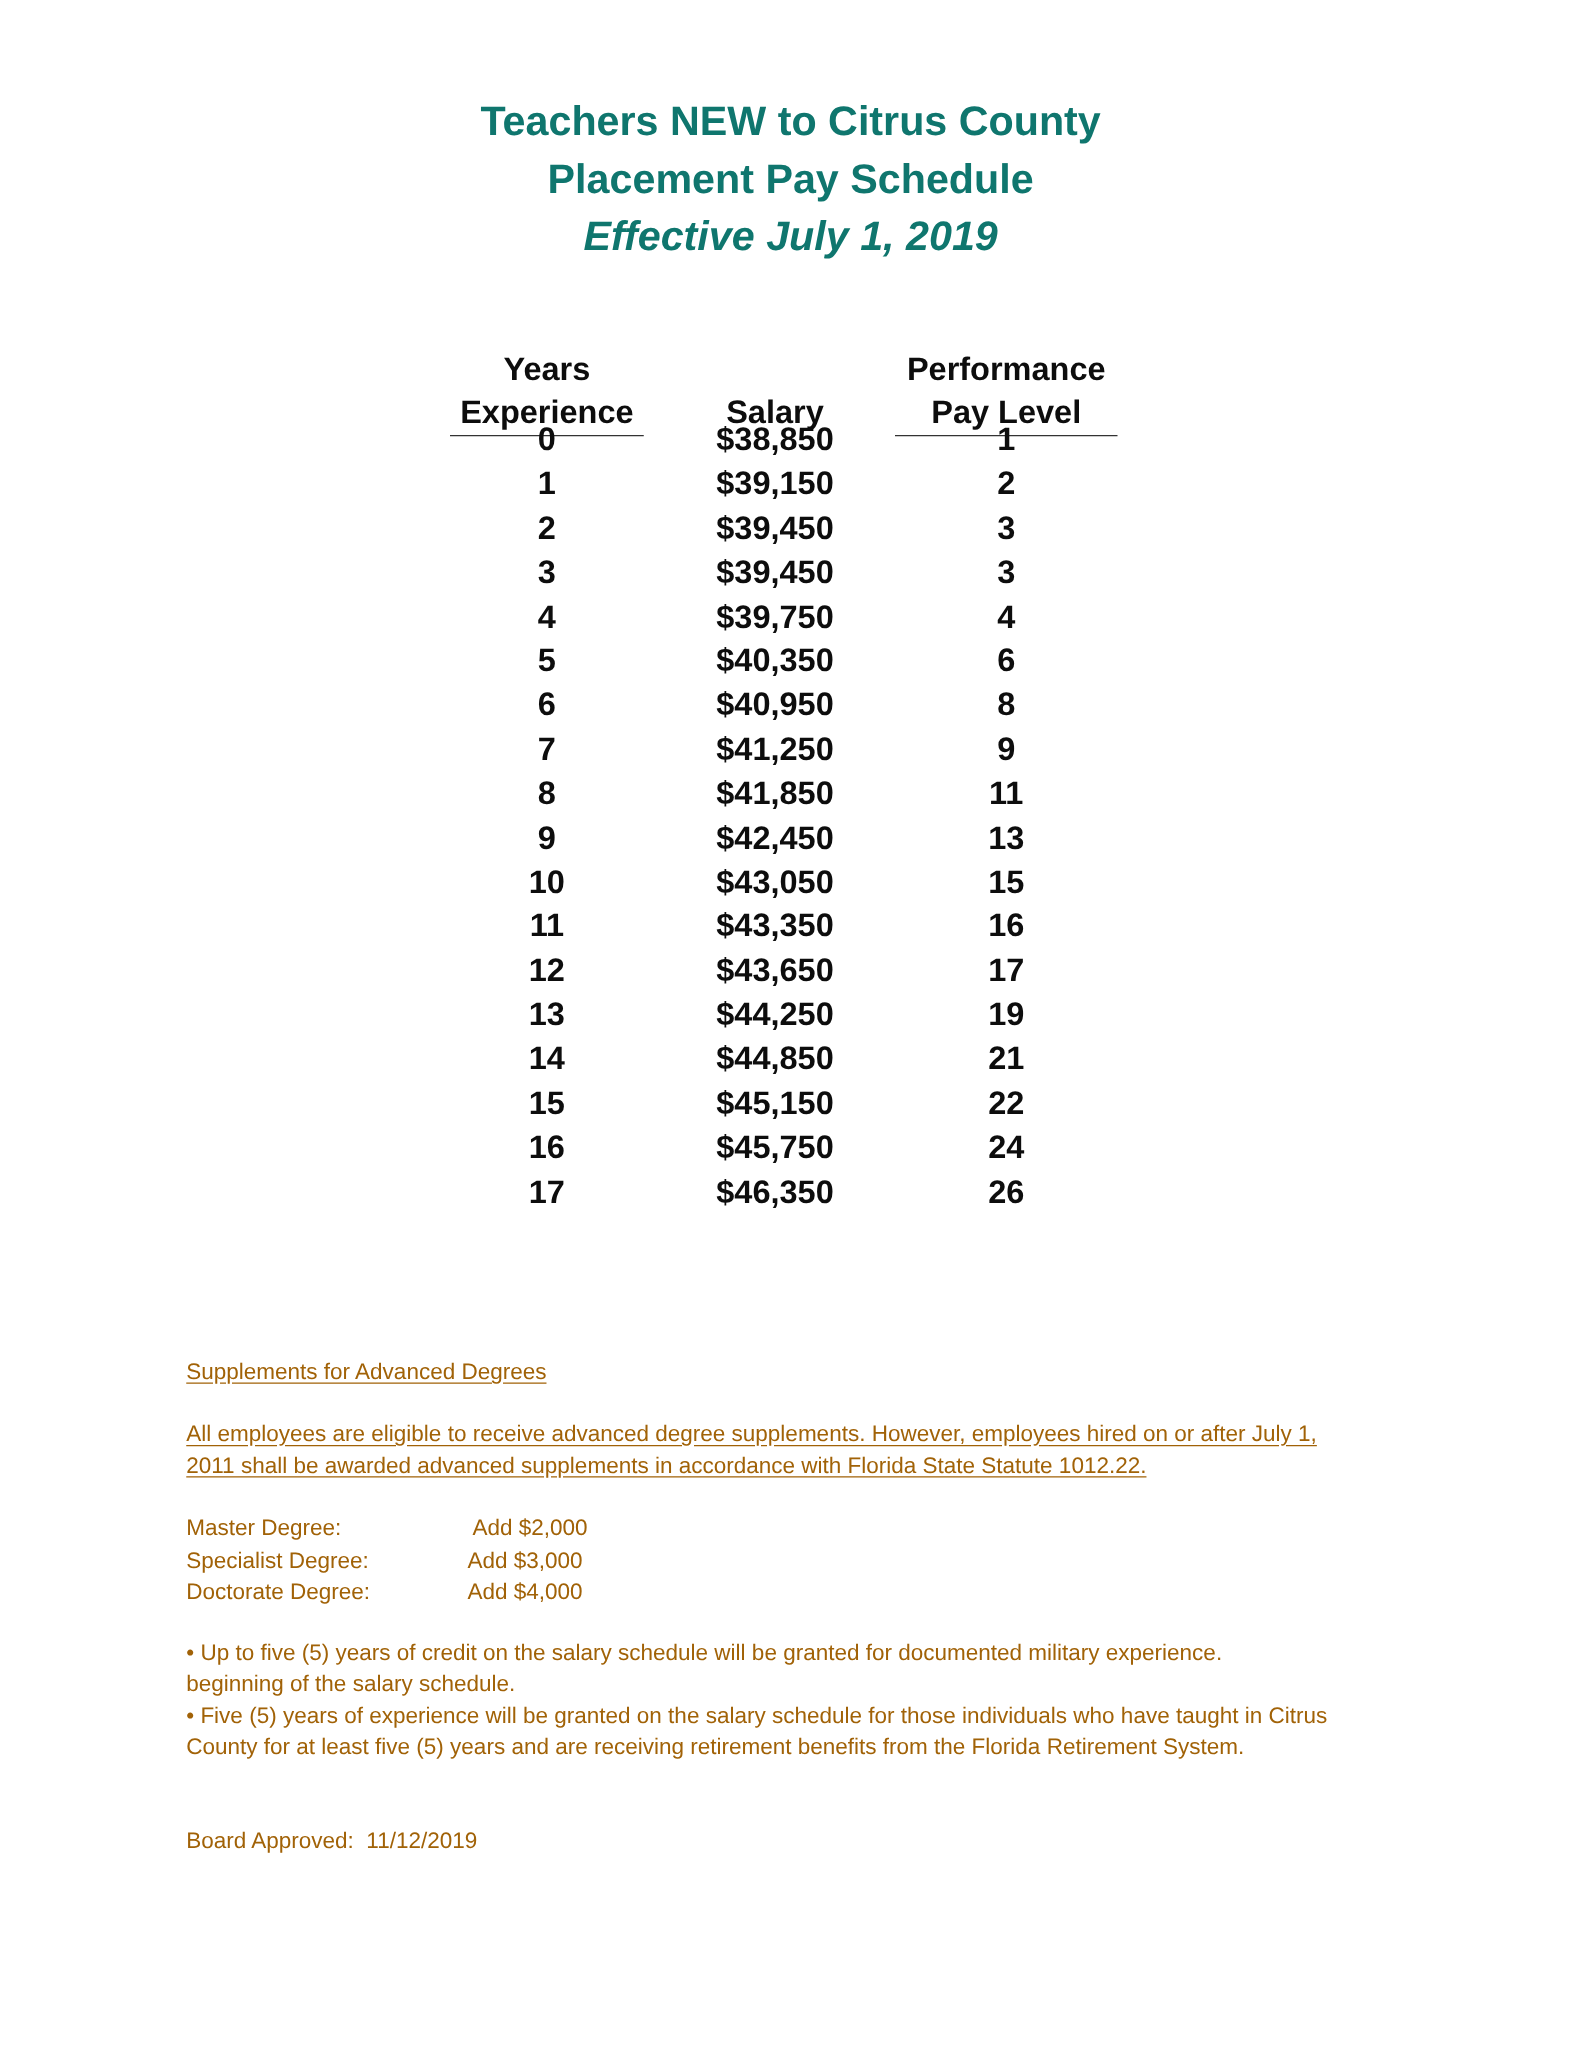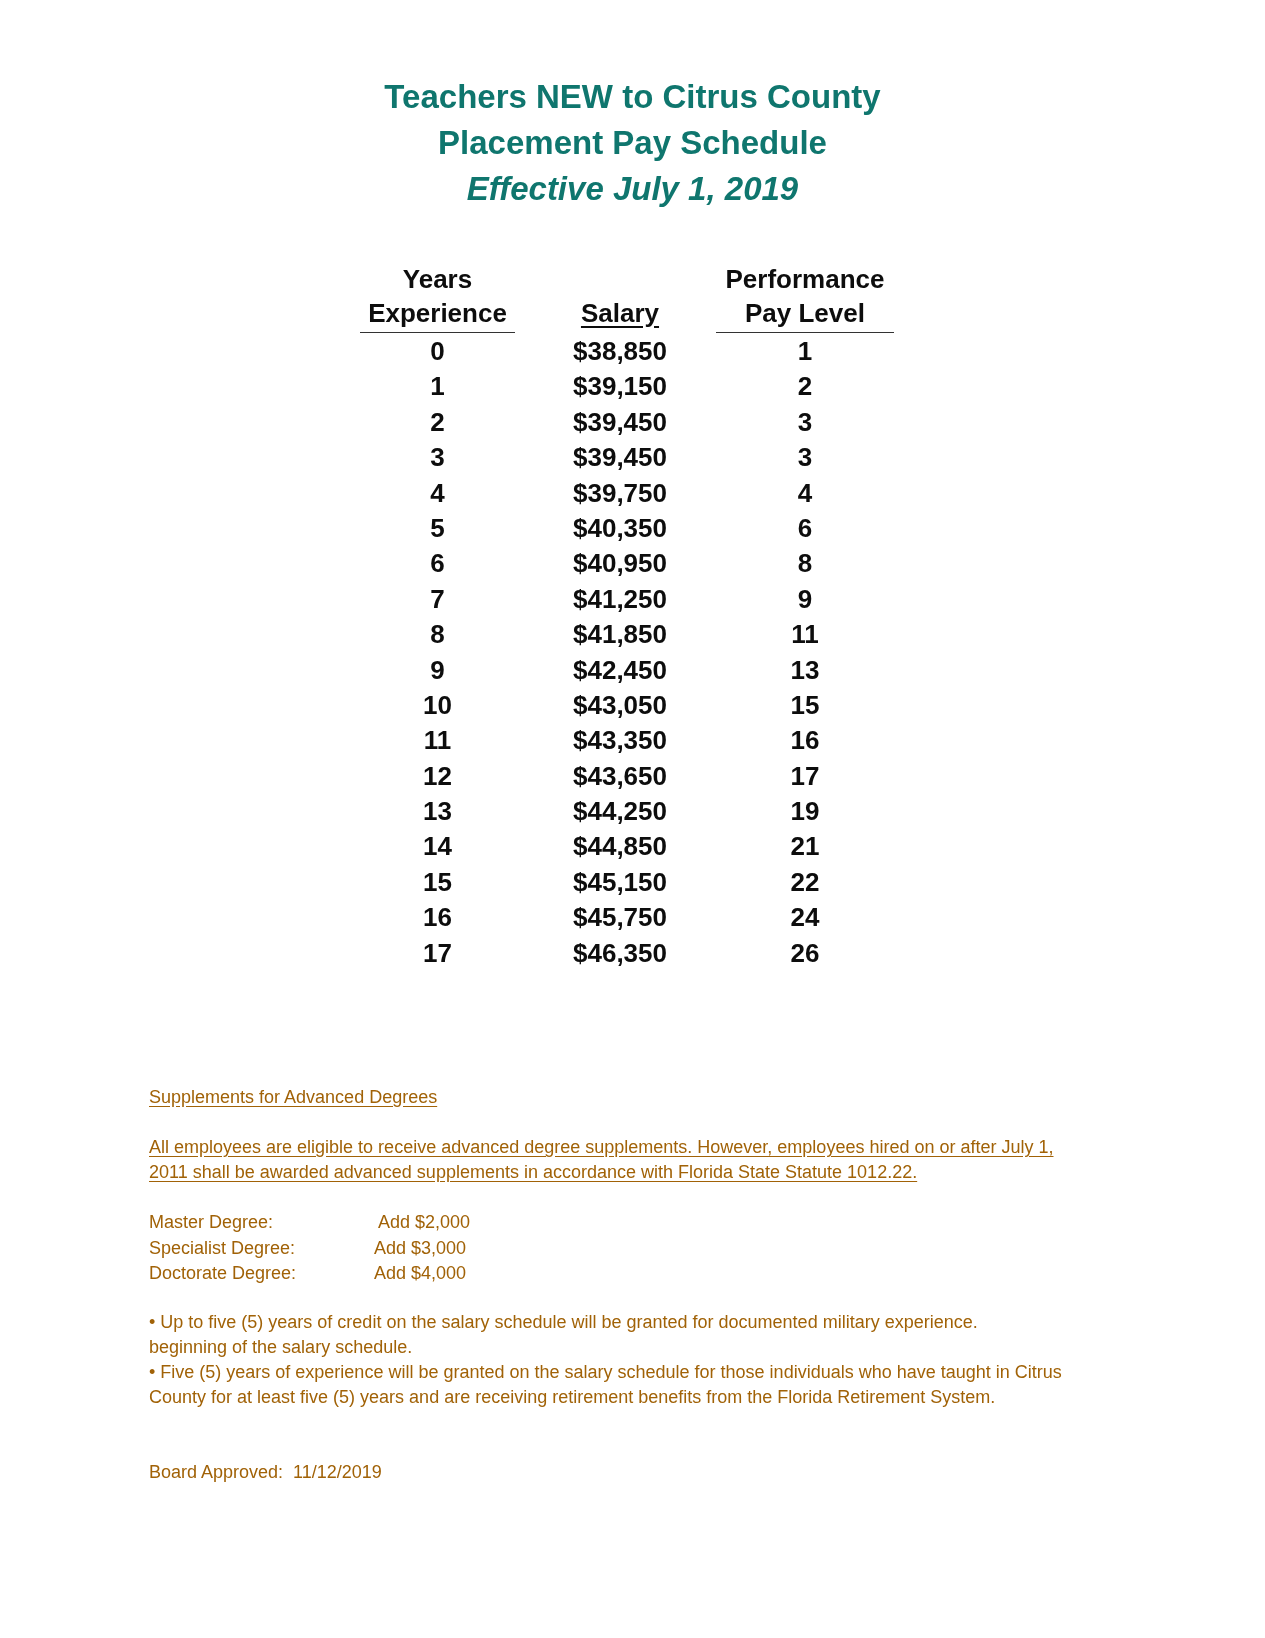--- a/index.html
+++ b/index.html
@@ -11,25 +11,25 @@
       position: absolute; left: 0; width: 1265px; top: 74px; text-align: center;
       font-weight: bold; font-size: 33px; line-height: 46px; color: #0f766e;
     }
     .title-block .italic { font-style: italic; }
 
     .table {
       position: absolute; top: 262px; left: 0; width: 1265px;
     }
     .col-head {
       position: absolute; font-weight: bold; font-size: 26px; line-height: 34px;
-      text-align: center; color: #0d0d0d;
+      text-align: center; color: #0d0d0d; margin-top: 16px;
     }
     .col-head.c1 { left: 360px; width: 155px; top: 0; border-bottom: 1.5px solid #333; padding-bottom: 2px; }
     .col-head.c2 { left: 560px; width: 120px; top: 34px; }
-    .col-head.c2 span { text-decoration: underline; text-underline-offset: 4px; }
+    .col-head.c2 span { text-underline-offset: 4px; }
     .col-head.c3 { left: 716px; width: 178px; top: 0; border-bottom: 1.5px solid #333; padding-bottom: 2px; }
 
     .rows { position: absolute; top: 72px; left: 0; width: 1265px; }
     .row {
       position: relative; height: 35.4px; font-weight: bold; font-size: 26px; line-height: 35px;
       color: #0d0d0d;
     }
     .row .cell { position: absolute; text-align: center; top: 0; }
     .row .c1 { left: 360px; width: 155px; }
     .row .c2 { left: 560px; width: 120px; }

